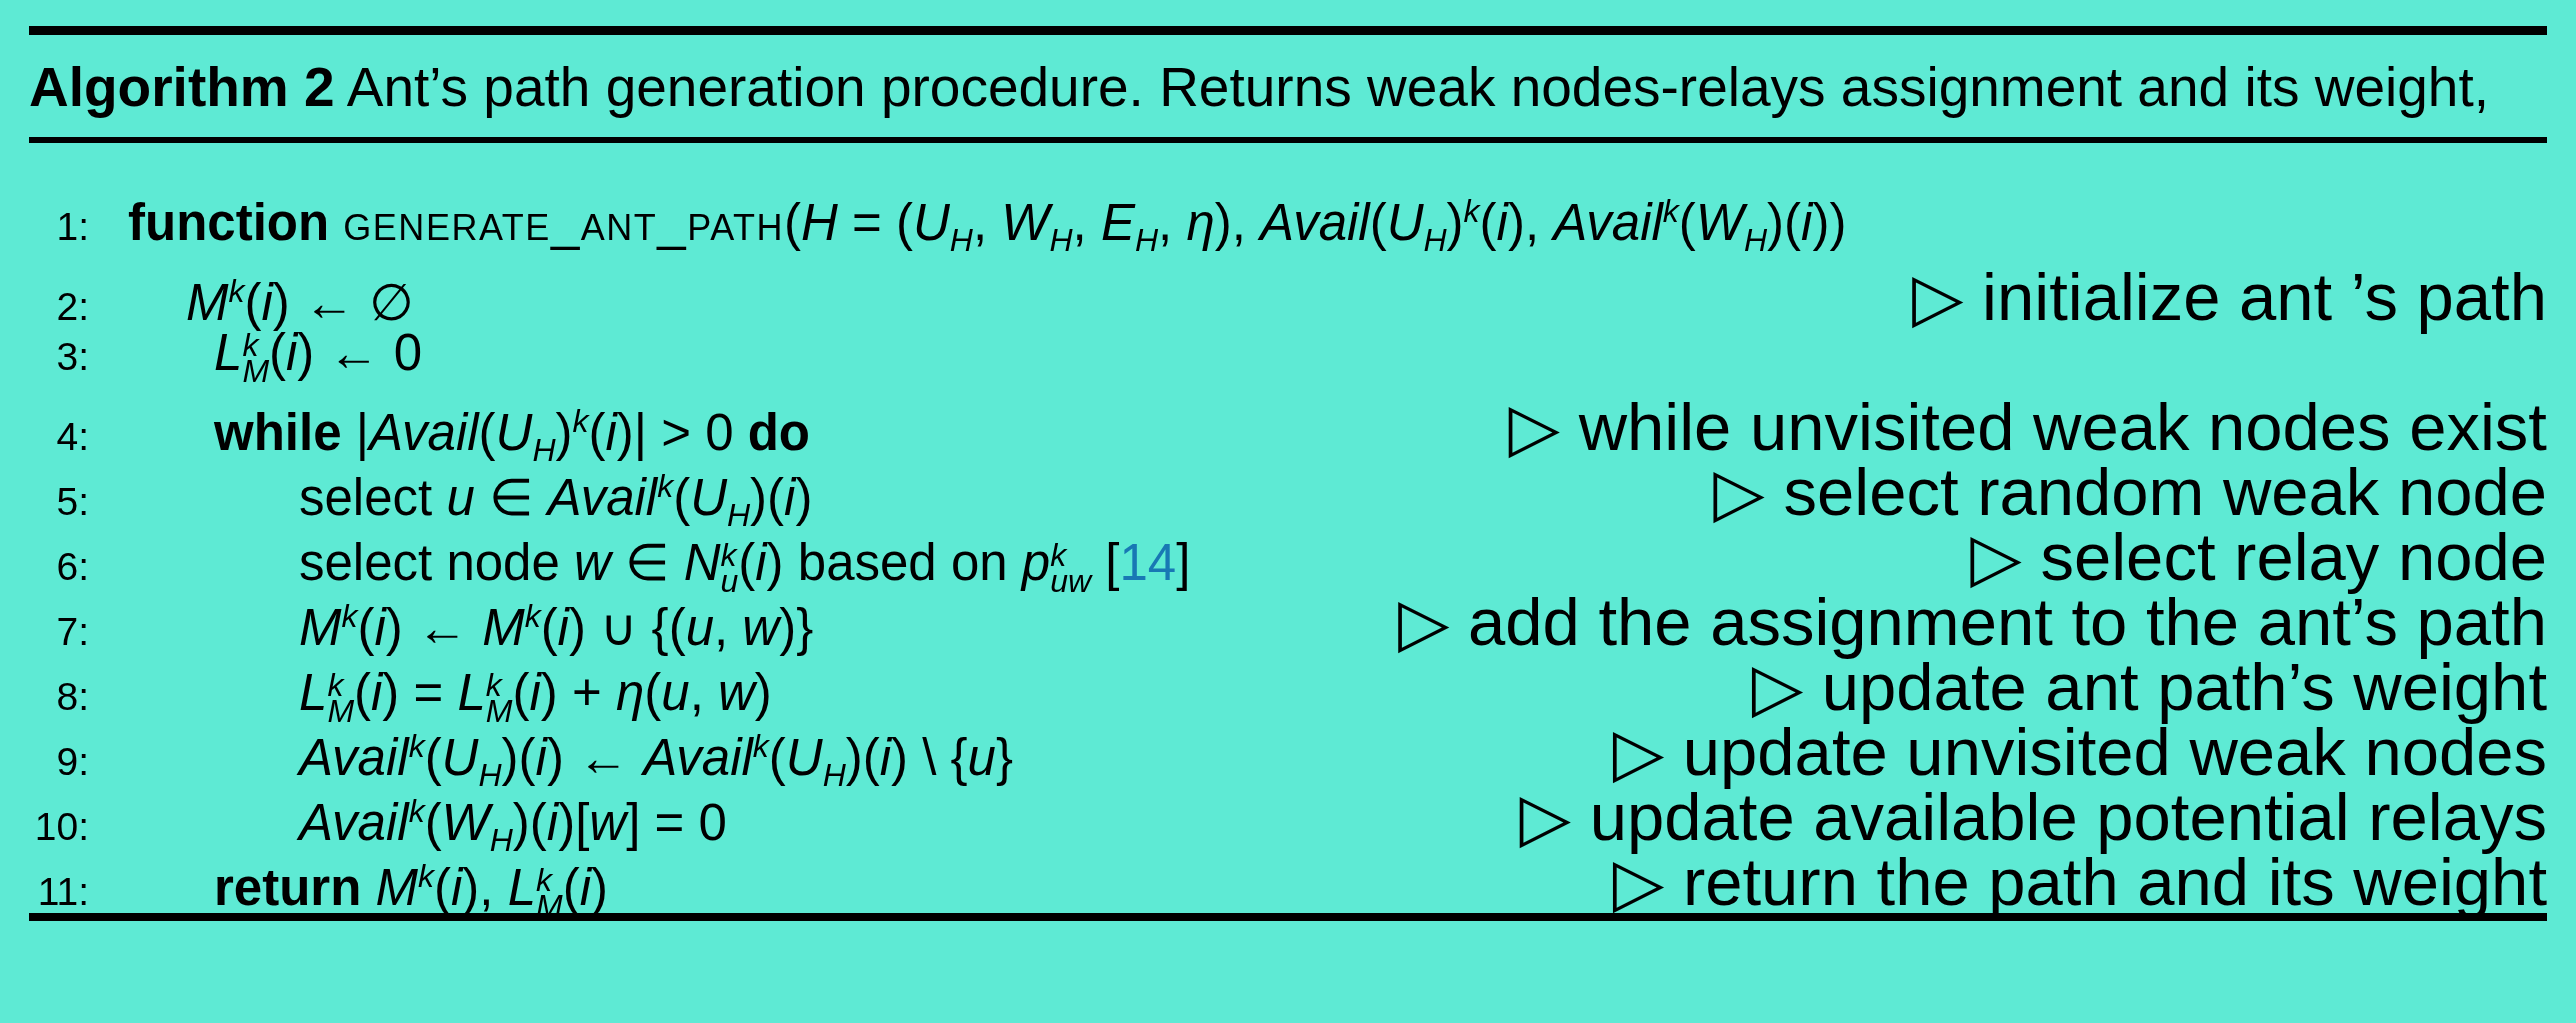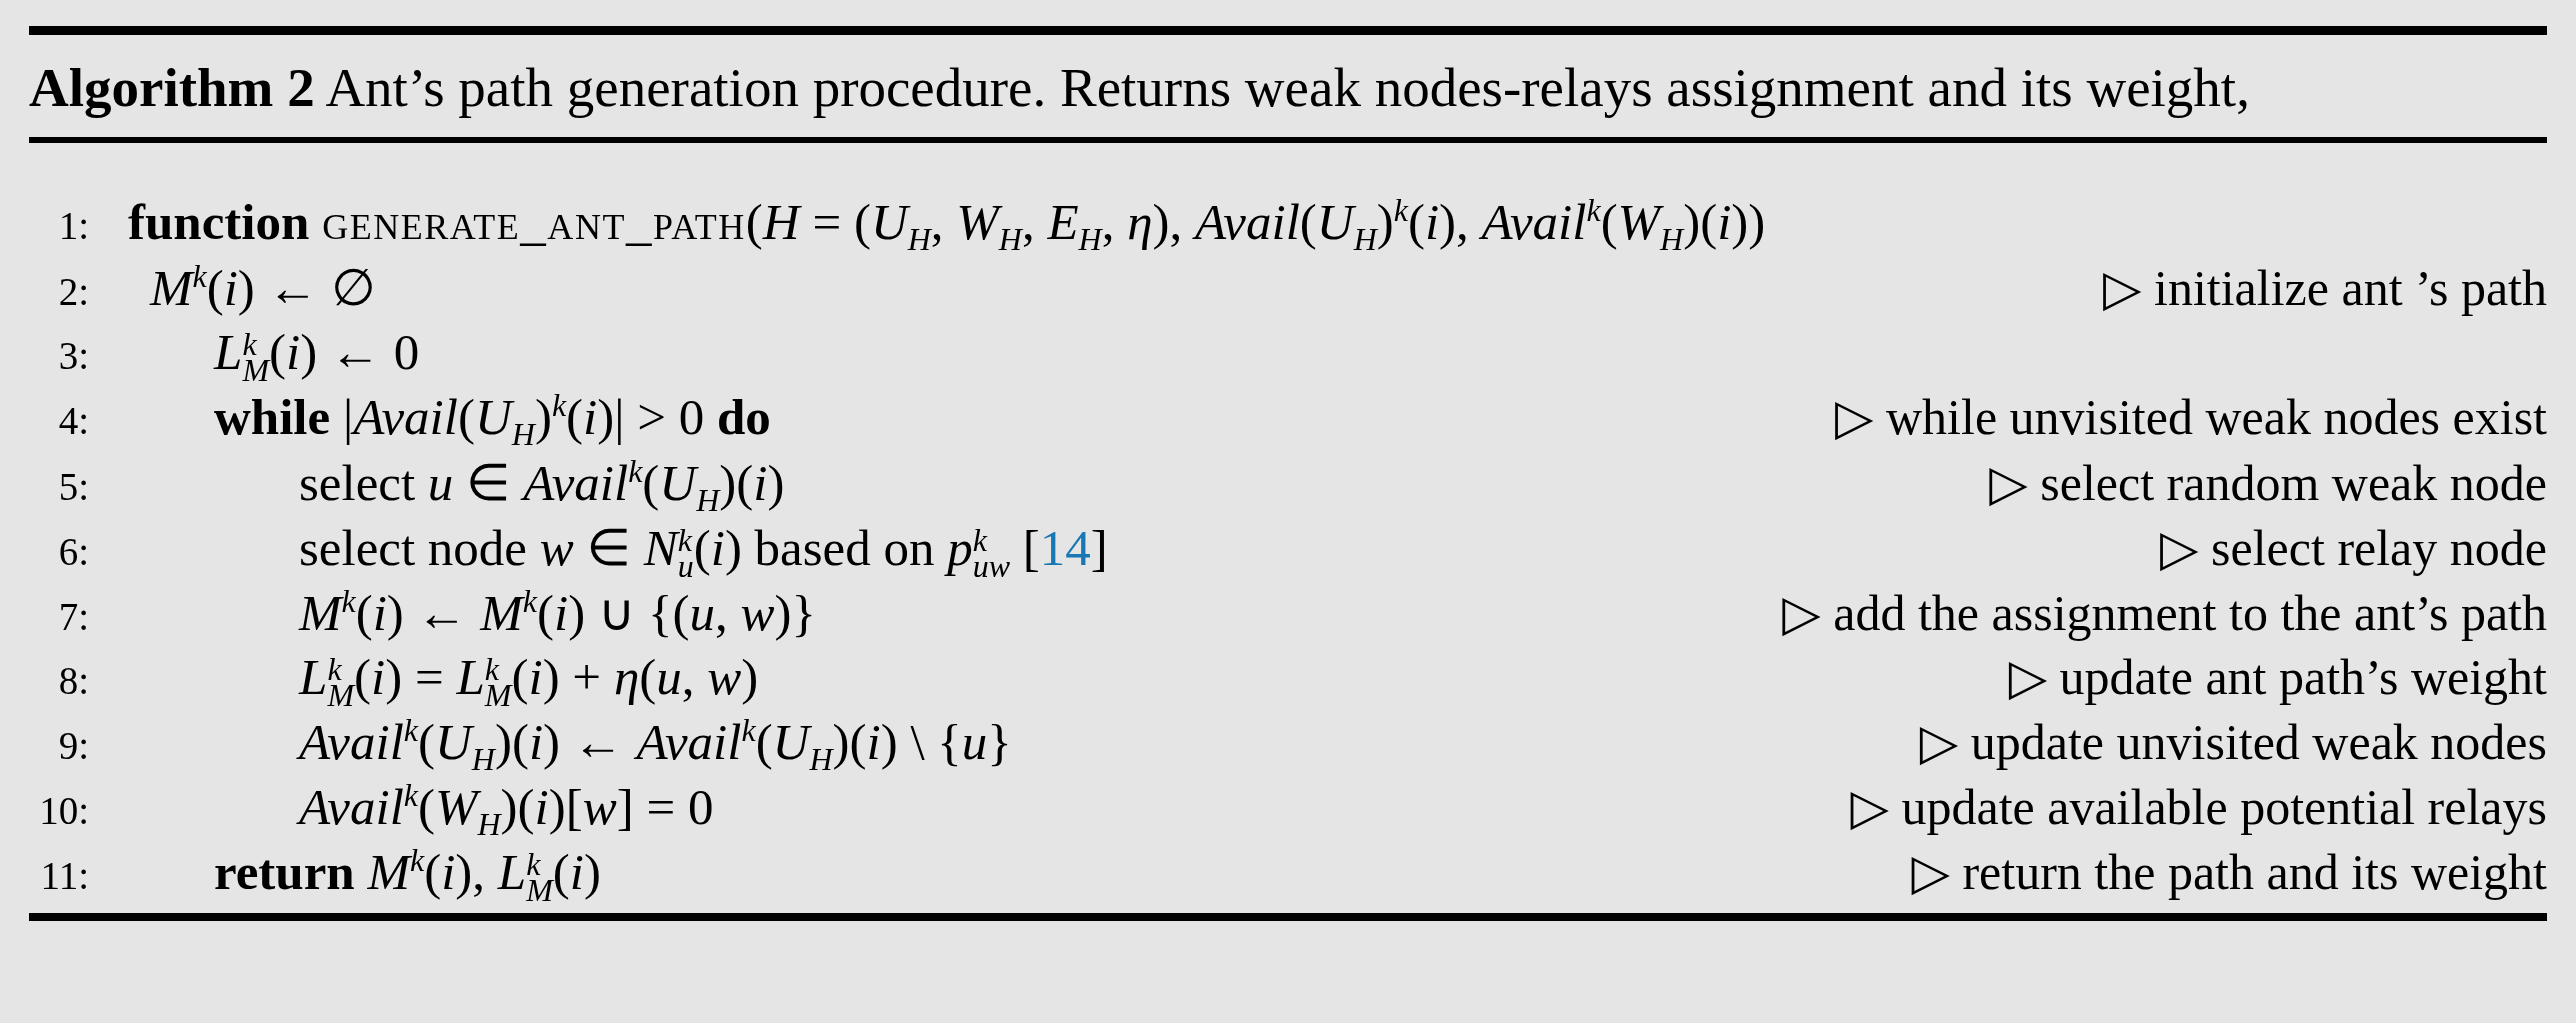--- a/index.html
+++ b/index.html
@@ -1,37 +1,37 @@
 <!DOCTYPE html>
 <html style="font-size:13.7px"><head>
 <meta charset="utf-8">
 <style>
   html,body{margin:0;padding:0;background:#ffffff;}
   .page{
     position:relative;
     width:2576px;height:1024px;
     box-sizing:border-box;
     padding:26px 29px 16px 29px;
-    background:#e5e5e5;
+    background:#5eead4;
     color:#000000;
-    font-family:Liberation Serif, serif;
+    font-family:Liberation Sans, sans-serif;
     overflow:hidden;
   }
   .rule{background:#000000;width:100%;}
   .rule.thick{height:8.5px;}
   .rule.thin{height:5.1px;}
   .caption{margin:13.7px 0 10.3px 0;font-size:55px;line-height:79px;}
   .cap-line{white-space:pre;}
   .cap-bold{font-weight:bold;}
   .it{font-style:italic;}
   .algo-body{margin-top:50px;margin-bottom:5.1px;}
   .row{display:flex;align-items:baseline;height:65px;white-space:pre;}
   .num{flex:none;width:60px;text-align:right;font-size:39px;}
   .code{font-size:51px;white-space:pre;}
-  .comment{margin-left:auto;font-size:50px;white-space:pre;text-align:right;}
+  .comment{margin-left:auto;font-size:67px;white-space:pre;text-align:right;}
   .kw{font-weight:bold;}
   .fn{font-variant:small-caps;letter-spacing:0.03em;}
   .rm{font-style:normal;}
   .sup{font-size:32px;vertical-align:super;font-style:italic;line-height:0;}
   .sub{font-size:32px;vertical-align:sub;font-style:italic;line-height:0;}
   .ss{display:inline-flex;flex-direction:column;align-items:flex-start;vertical-align:13.7px;line-height:1;}
   .ss .ss-top,.ss .ss-bot{display:block;font-size:32px;font-style:italic;line-height:0.82;}
   .cite{font-style:normal;}
 </style>
 </head>
@@ -41,21 +41,21 @@
   <div class="rule thick"></div>
 
   <div class="caption">
     <div class="cap-line"><span class="cap-bold">Algorithm 2</span><span> Ant’s path generation procedure. Returns weak nodes-relays assignment and its weight,</span></div>
   </div>
 
   <div class="rule thin"></div>
 
   <div class="algo-body">
       <div class="row"><span class="num">1:</span><span class="code" style="margin-left: 39px;"><span class="kw">function </span><span class="fn">generate_ant_path</span><span class="rm">(</span><span class="it">H</span><span class="rm"> = (</span><span class="it">U</span><span class="sub">H</span><span class="rm">, </span><span class="it">W</span><span class="sub">H</span><span class="rm">, </span><span class="it">E</span><span class="sub">H</span><span class="rm">, </span><span class="it">η</span><span class="rm">), </span><span class="it">Avail</span><span class="rm">(</span><span class="it">U</span><span class="sub">H</span><span class="rm">)</span><span class="sup">k</span><span class="rm">(</span><span class="it">i</span><span class="rm">), </span><span class="it">Avail</span><span class="sup">k</span><span class="rm">(</span><span class="it">W</span><span class="sub">H</span><span class="rm">)(</span><span class="it">i</span><span class="rm">))</span></span></div>
-      <div class="row"><span class="num">2:</span><span class="code" style="margin-left: 61px;"><span class="it">M</span><span class="sup">k</span><span class="rm">(</span><span class="it">i</span><span class="rm">) ← ∅</span></span><span class="comment"><span>▷</span><span> initialize ant ’s path</span></span></div>
+      <div class="row"><span class="num">2:</span><span class="code" style="margin-left: 97px;"><span class="it">M</span><span class="sup">k</span><span class="rm">(</span><span class="it">i</span><span class="rm">) ← ∅</span></span><span class="comment"><span>▷</span><span> initialize ant ’s path</span></span></div>
       <div class="row"><span class="num">3:</span><span class="code" style="margin-left: 125px;"><span class="it">L</span><span class="ss"><span class="ss-top">k</span><span class="ss-bot">M</span></span><span class="rm">(</span><span class="it">i</span><span class="rm">) ← 0</span></span></div>
       <div class="row"><span class="num">4:</span><span class="code" style="margin-left: 125px;"><span class="kw">while </span><span class="rm">|</span><span class="it">Avail</span><span class="rm">(</span><span class="it">U</span><span class="sub">H</span><span class="rm">)</span><span class="sup">k</span><span class="rm">(</span><span class="it">i</span><span class="rm">)| &gt; 0 </span><span class="kw">do</span></span><span class="comment"><span>▷</span><span> while unvisited weak nodes exist</span></span></div>
       <div class="row"><span class="num">5:</span><span class="code" style="margin-left: 210px;"><span class="rm">select </span><span class="it">u</span><span class="rm"> ∈ </span><span class="it">Avail</span><span class="sup">k</span><span class="rm">(</span><span class="it">U</span><span class="sub">H</span><span class="rm">)(</span><span class="it">i</span><span class="rm">)</span></span><span class="comment"><span>▷</span><span> select random weak node</span></span></div>
       <div class="row"><span class="num">6:</span><span class="code" style="margin-left: 210px;"><span class="rm">select node </span><span class="it">w</span><span class="rm"> ∈ </span><span class="it">N</span><span class="ss"><span class="ss-top">k</span><span class="ss-bot">u</span></span><span class="rm">(</span><span class="it">i</span><span class="rm">) based on </span><span class="it">p</span><span class="ss"><span class="ss-top">k</span><span class="ss-bot">uw</span></span><span class="rm"> [</span><span class="cite" style="color: rgb(24, 120, 180);">14</span><span class="rm">]</span></span><span class="comment"><span>▷</span><span> select relay node</span></span></div>
       <div class="row"><span class="num">7:</span><span class="code" style="margin-left: 210px;"><span class="it">M</span><span class="sup">k</span><span class="rm">(</span><span class="it">i</span><span class="rm">) ← </span><span class="it">M</span><span class="sup">k</span><span class="rm">(</span><span class="it">i</span><span class="rm">) ∪ {(</span><span class="it">u</span><span class="rm">, </span><span class="it">w</span><span class="rm">)}</span></span><span class="comment"><span>▷</span><span> add the assignment to the ant’s path</span></span></div>
       <div class="row"><span class="num">8:</span><span class="code" style="margin-left: 210px;"><span class="it">L</span><span class="ss"><span class="ss-top">k</span><span class="ss-bot">M</span></span><span class="rm">(</span><span class="it">i</span><span class="rm">) = </span><span class="it">L</span><span class="ss"><span class="ss-top">k</span><span class="ss-bot">M</span></span><span class="rm">(</span><span class="it">i</span><span class="rm">) + </span><span class="it">η</span><span class="rm">(</span><span class="it">u</span><span class="rm">, </span><span class="it">w</span><span class="rm">)</span></span><span class="comment"><span>▷</span><span> update ant path’s weight</span></span></div>
       <div class="row"><span class="num">9:</span><span class="code" style="margin-left: 210px;"><span class="it">Avail</span><span class="sup">k</span><span class="rm">(</span><span class="it">U</span><span class="sub">H</span><span class="rm">)(</span><span class="it">i</span><span class="rm">) ← </span><span class="it">Avail</span><span class="sup">k</span><span class="rm">(</span><span class="it">U</span><span class="sub">H</span><span class="rm">)(</span><span class="it">i</span><span class="rm">) \ {</span><span class="it">u</span><span class="rm">}</span></span><span class="comment"><span>▷</span><span> update unvisited weak nodes</span></span></div>
       <div class="row"><span class="num">10:</span><span class="code" style="margin-left: 210px;"><span class="it">Avail</span><span class="sup">k</span><span class="rm">(</span><span class="it">W</span><span class="sub">H</span><span class="rm">)(</span><span class="it">i</span><span class="rm">)[</span><span class="it">w</span><span class="rm">] = 0</span></span><span class="comment"><span>▷</span><span> update available potential relays</span></span></div>
       <div class="row"><span class="num">11:</span><span class="code" style="margin-left: 125px;"><span class="kw">return </span><span class="it">M</span><span class="sup">k</span><span class="rm">(</span><span class="it">i</span><span class="rm">), </span><span class="it">L</span><span class="ss"><span class="ss-top">k</span><span class="ss-bot">M</span></span><span class="rm">(</span><span class="it">i</span><span class="rm">)</span></span><span class="comment"><span>▷</span><span> return the path and its weight</span></span></div>
     </div>

